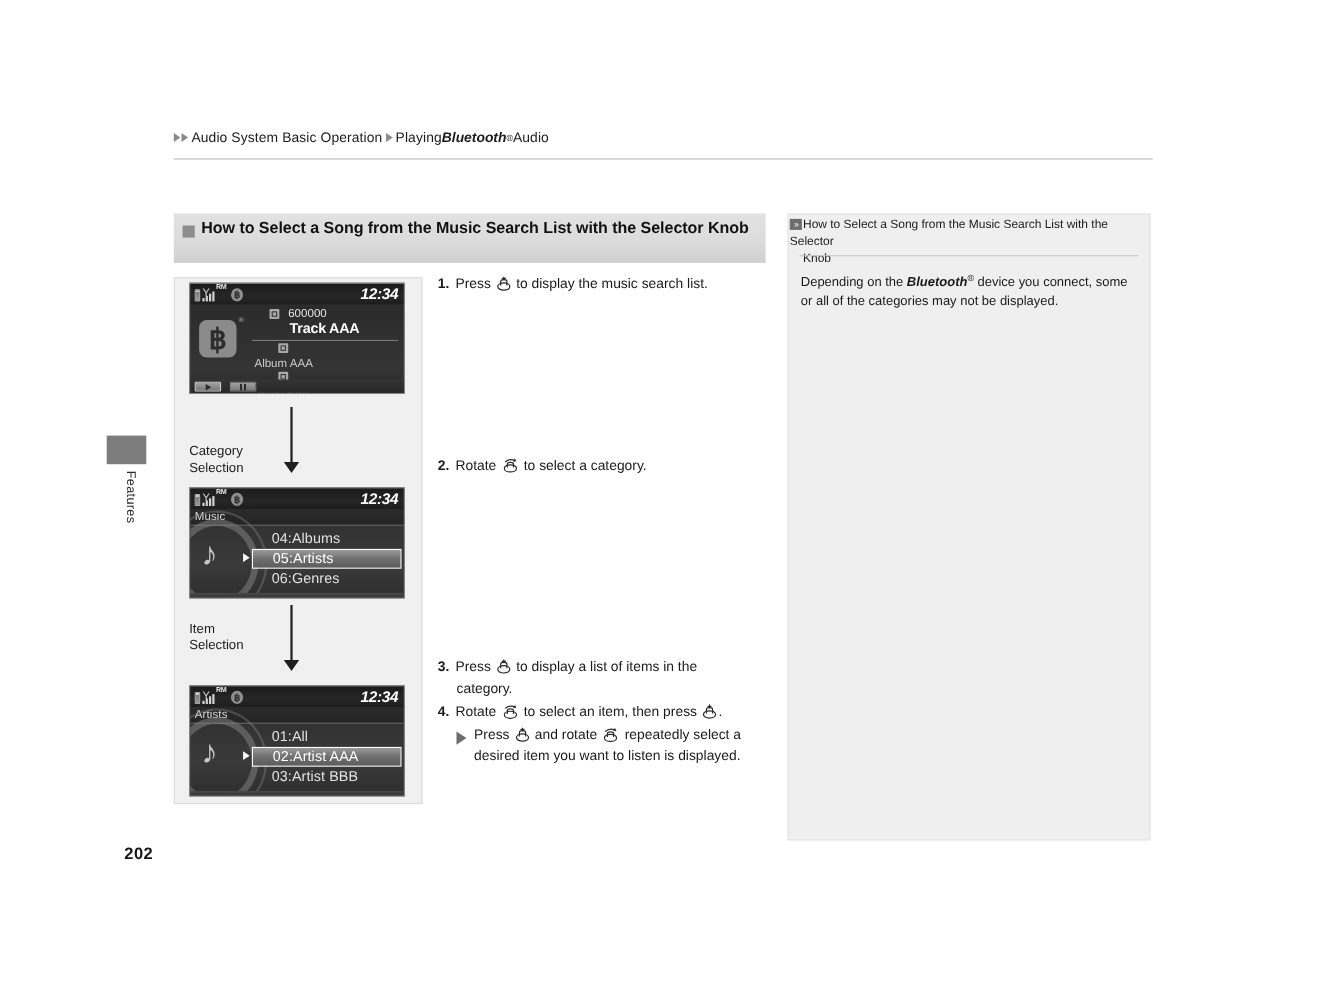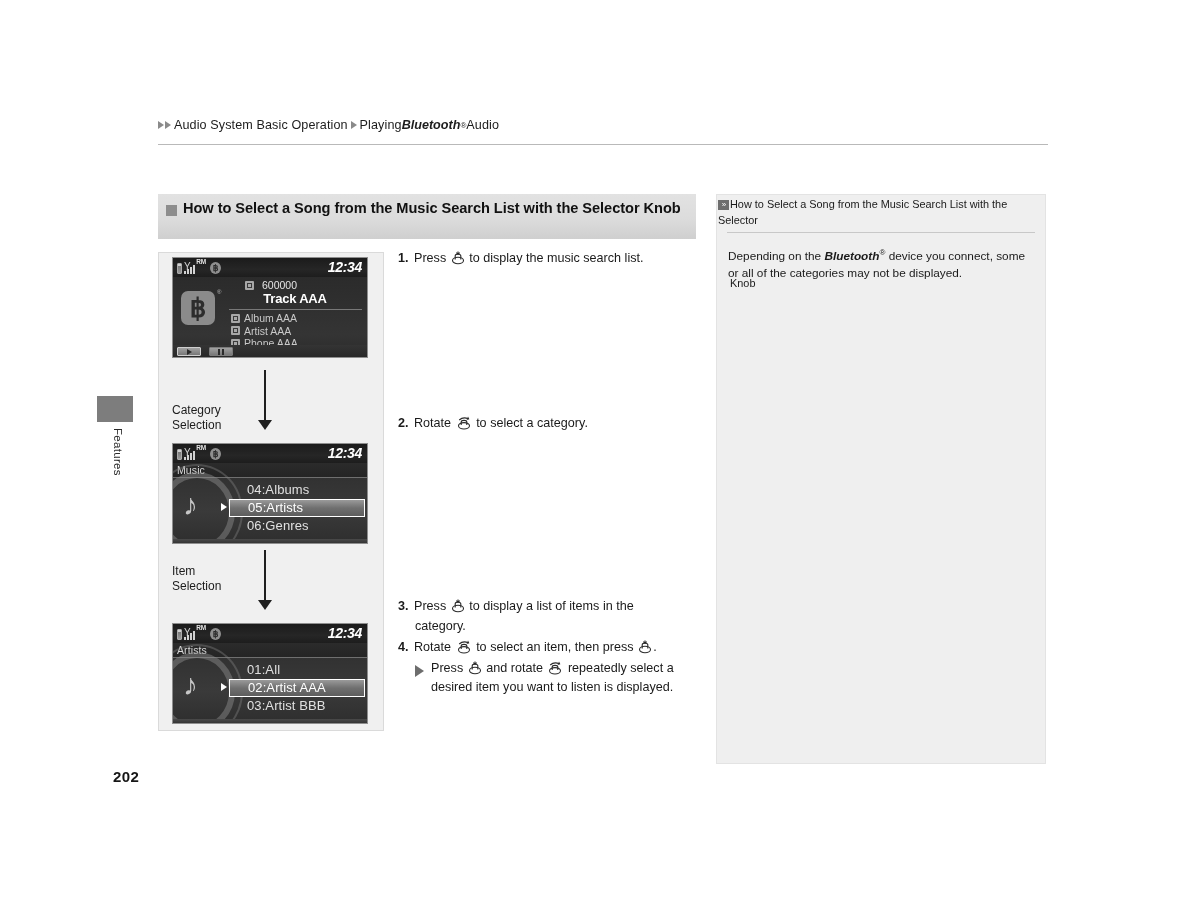--- a/index.html
+++ b/index.html
@@ -269,21 +269,21 @@
     width: 133px; height: 1px;
     background: #787878;
   }
   .s1-meta {
     position: absolute;
     left: 58px; top: 35px;
     font-size: 10.5px;
     color: #c9c9c9;
     line-height: 12.6px;
   }
-  .s1-meta .row { display: flex; align-items: center; gap: 4px; }
+  .s1-meta .row { display: flex; align-items: center; gap: 4px; flex-direction: column; }
   .s1-bottombar {
     position: absolute;
     left: 0; bottom: 0;
     width: 100%;
     height: 14px;
     background: linear-gradient(to bottom,#343434 0%, #262626 100%);
   }
   .btn-play, .btn-pause {
     position: absolute;
     top: 2px;
@@ -482,21 +482,21 @@
     width: 11px; height: 10px;
     background: #6e6e6e;
     color: #fff;
     font-size: 8px;
     line-height: 10px;
     text-align: center;
     vertical-align: 1px;
     margin-right: 1px;
     letter-spacing: -1px;
   }
-  #info-title .t2 { display: block; padding-left: 12px; margin-top: 48px; }
+  #info-title .t2 { display: block; padding-left: 12px; }
   #info-rule {
     position: absolute;
     left: 727px;
     top: 232px;
     width: 308px;
     height: 1px;
     background: #c8c8c8;
   }
   #info-body {
     position: absolute;

